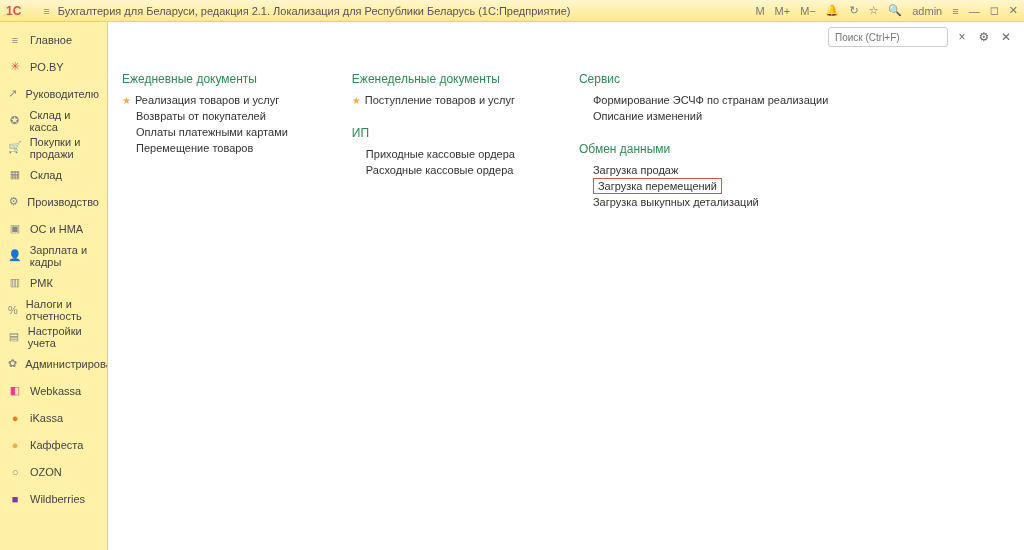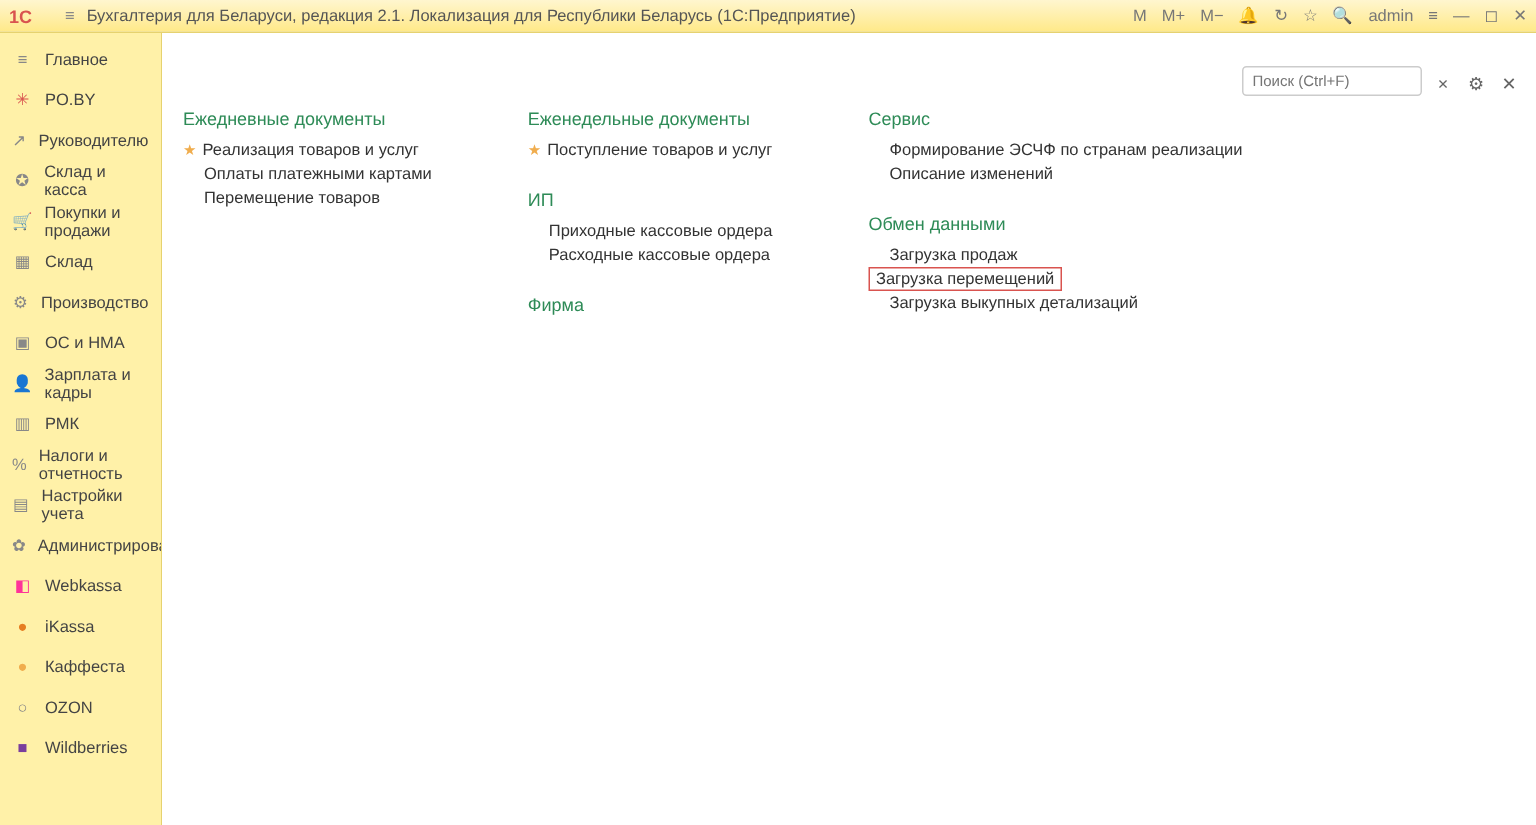--- a/index.html
+++ b/index.html
@@ -9,31 +9,31 @@
 .titlebar .ham{margin-right:8px;color:#888;cursor:pointer}
 .titlebar .title{color:#555;flex:1}
 .titlebar .tb-right{display:flex;align-items:center;gap:10px;color:#777}
 .titlebar .tb-right span{cursor:pointer}
 .app{display:flex;height:528px}
 .sidebar{width:108px;background:#fff1a8;border-right:1px solid #e6d26f;padding-top:4px;overflow-y:auto}
 .side-item{display:flex;align-items:center;height:27px;padding:0 8px;cursor:pointer;color:#444;gap:8px}
 .side-item .ic{width:14px;height:14px;display:flex;align-items:center;justify-content:center;font-size:11px}
 .side-item .lbl{font-size:11px}
 .main{flex:1;background:#fff;position:relative;padding:10px 14px}
-.topright{position:absolute;right:10px;top:22px;display:flex;align-items:flex-end;gap:6px}
+.topright{position:absolute;right:10px;top:5px;display:flex;align-items:center;gap:6px}
 .search{width:120px;height:20px;border:1px solid #ccc;border-radius:3px;padding:0 6px;font-size:10px;color:#aaa}
 .topright .iconbtn{width:16px;height:16px;display:flex;align-items:center;justify-content:center;color:#666;cursor:pointer;font-size:12px}
 .columns{display:flex;gap:64px;margin-top:40px}
 .col{min-width:130px}
 .grp-title{color:#2e8b57;font-size:12px;margin-bottom:6px;cursor:pointer}
 .grp-title2{color:#2e8b57;font-size:12px;margin-top:18px;margin-bottom:6px;cursor:pointer}
 .link{font-size:11px;color:#333;padding:2px 0 2px 14px;cursor:pointer;display:block}
 .link.starred{padding-left:0}
 .link.starred::before{content:"★";color:#f0ad4e;font-size:10px;margin-right:4px}
-.link.hl{border:1px solid #d9534f;padding:1px 4px;display:inline-block;}
+.link.hl{border:1px solid #d9534f;padding:1px 4px;display:inline-block;margin-left:14px}
 .c-red{color:#d9534f}
 .c-pink{color:#ff3399}
 .c-yellow{color:#f0ad4e}
 .c-grey{color:#888}
 .c-purple{color:#7a3e9d}
 .c-orange{color:#e67e22}
 </style>
 </head>
 <body>
 
@@ -139,39 +139,41 @@
       <span class="iconbtn">⚙</span>
       <span class="iconbtn">✕</span>
     </div>
     <div class="columns" id="columns">
         <div class="col">
           <div class="grp-title">Ежедневные документы</div>
           <div>
             <span class="link starred">Реализация товаров и услуг</span>
           </div>
           <div>
+            <span class="link">Возвраты от покупателей</span>
+          </div>
+          <div>
             <span class="link">Оплаты платежными картами</span>
           </div>
           <div>
             <span class="link">Перемещение товаров</span>
           </div>
         </div>
         <div class="col">
           <div class="grp-title">Еженедельные документы</div>
           <div>
             <span class="link starred">Поступление товаров и услуг</span>
           </div>
           <div class="grp-title2">ИП</div>
           <div>
             <span class="link">Приходные кассовые ордера</span>
           </div>
           <div>
             <span class="link">Расходные кассовые ордера</span>
           </div>
-          <div class="grp-title2">Фирма</div>
         </div>
         <div class="col">
           <div class="grp-title">Сервис</div>
           <div>
             <span class="link">Формирование ЭСЧФ по странам реализации</span>
           </div>
           <div>
             <span class="link">Описание изменений</span>
           </div>
           <div class="grp-title2">Обмен данными</div>

